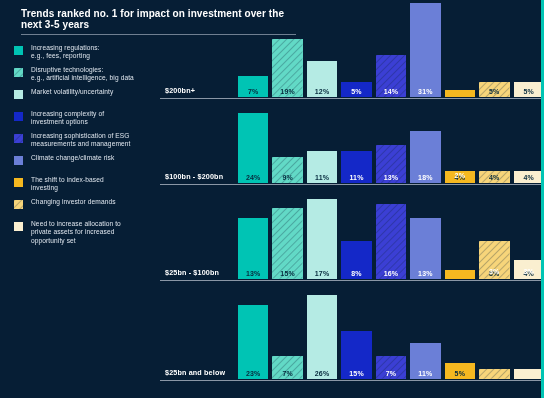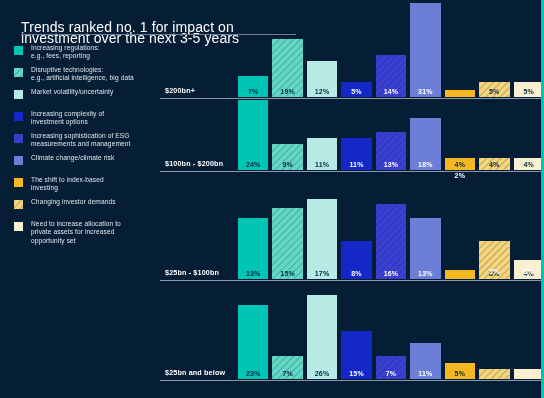--- a/index.html
+++ b/index.html
@@ -13,22 +13,22 @@
   }
   #root{position:absolute;inset:0;}
 
   
   .header{position:absolute;left:21px;top:6px;width:275px;}
   .exhibit-label{
     font-size:8px;font-weight:bold;letter-spacing:.9px;
     color:#ffffff;line-height:11px;
   }
   .exhibit-title{
-    font-size:14px;font-weight:normal;color:#ffffff;
-    line-height:11px;margin-top:16px;letter-spacing:.1px;
+    font-size:10px;font-weight:bold;color:#ffffff;
+    line-height:11px;margin-top:2px;letter-spacing:.1px;
   }
   .header-rule{
     position:absolute;left:21px;top:34px;width:275px;height:1px;
     background:#6f7f91;
   }
 
   
   .legend{position:absolute;left:14px;top:44px;width:150px;}
   .legend-item{display:flex;align-items:flex-start;margin-bottom:5px;min-height:17px;}
   .swatch{
@@ -224,21 +224,21 @@
             </div>
           </div>
           <div class="barwrap">
             <div class="bar" style="height: 15.1613px; background: rgb(250, 239, 208);">
               <div class="bar-val" style="color: rgb(6, 42, 61);">5%</div>
             </div>
           </div>
         </div>
         <div class="baseline" style="background: rgb(138, 151, 166);"></div>
       </div>
-      <div class="group" style="top: 97px; height: 86px;">
+      <div class="group" style="top: 110px; height: 86px;">
         <div class="rowlabel">$100bn - $200bn</div>
         <div class="bars">
           <div class="barwrap">
             <div class="bar" style="height: 70px; background: rgb(0, 196, 180);">
               <div class="bar-val" style="color: rgb(6, 42, 61);">24%</div>
             </div>
           </div>
           <div class="barwrap">
             <div class="bar" style="height: 26.25px; background: rgb(98, 217, 198);">
               <svg class="hatch" width="100%" height="100%" preserveAspectRatio="none">

